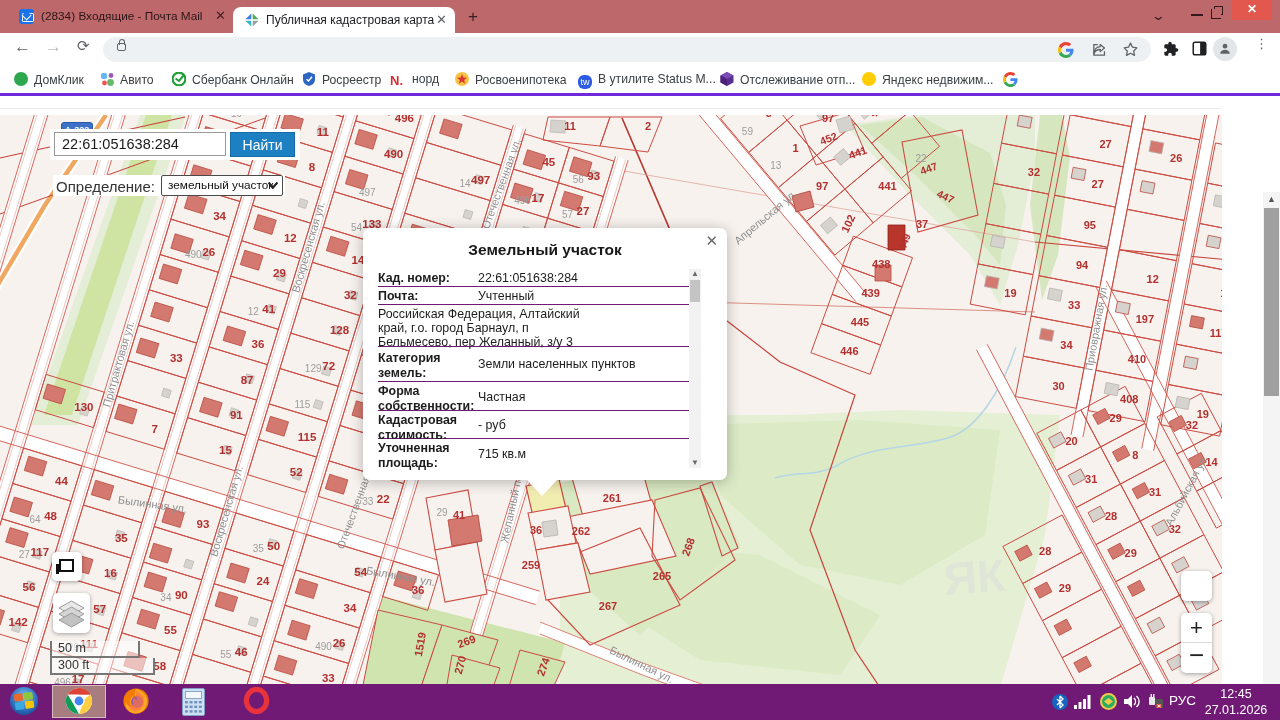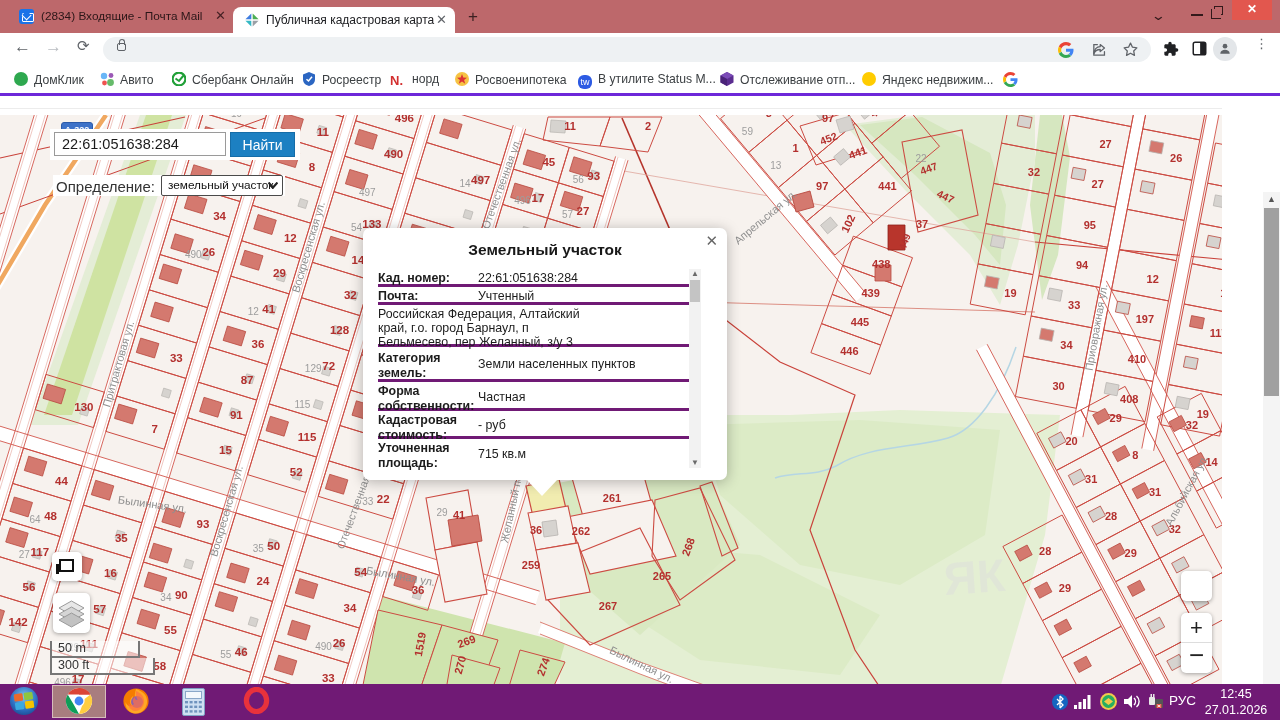--- a/index.html
+++ b/index.html
@@ -43,21 +43,21 @@
 #defrow{position:absolute;left:53px;top:79px;height:21px;width:232px;background:#fff}
 #deflab{position:absolute;left:3px;top:3px;font-size:15px;color:#333;white-space:nowrap}
 #defsel{position:absolute;left:108px;top:0;width:122px;height:21px;border:1.6px solid #4a4a4a;border-radius:2px;background:#fff;font-size:11.8px;color:#111;line-height:19px;padding-left:6px;white-space:nowrap}
 
 
 #popup{position:absolute;left:363px;top:132px;width:364px;height:252px;background:#fff;border-radius:7px;box-shadow:0 2px 14px rgba(0,0,0,.28)}
 #popup .tail{position:absolute;left:163px;top:251px;width:0;height:0;border-left:16px solid transparent;border-right:16px solid transparent;border-top:17px solid #fff}
 #popup .x{position:absolute;right:9px;top:4px;font-size:15px;color:#666}
 #popup h1{font-size:15.5px;color:#181818;text-align:center;margin-top:13px;font-weight:bold}
 #ptable{position:absolute;left:15px;top:41px;width:322px}
-#ptable .row{position:relative;border-bottom:3px solid #701a75;display:flex}
+#ptable .row{position:relative;border-bottom:1px solid #701a75;display:flex}
 #ptable .lab{width:100px;font-weight:bold;font-size:12.4px;color:#1c1c1c;line-height:14.5px;padding:2px 0}
 #ptable .val{width:212px;font-size:12.4px;color:#1c1c1c;line-height:14px;padding:2px 0 2px 0}
 #pscroll{position:absolute;left:326px;top:41px;width:12px;height:199px;background:#f2f2f2}
 #pscroll .th{position:absolute;left:1px;top:11px;width:10px;height:22px;background:#c4c4c4}
 #pscroll .ar{position:absolute;left:0;width:12px;height:10px;color:#6a6a6a;font-size:8px;text-align:center;line-height:10px}
 
 .ctrlbtn{position:absolute;background:#fff;border-radius:5px;box-shadow:0 1px 4px rgba(0,0,0,.35)}
 #ruler{left:52px;top:456px;width:30px;height:29px}
 #ruler .sq{position:absolute;left:7px;top:7px;width:15px;height:13px;border:2.2px solid #111}
 #ruler .sq:before{content:"";position:absolute;left:-5px;top:3px;width:3px;height:10px;background:#111}

